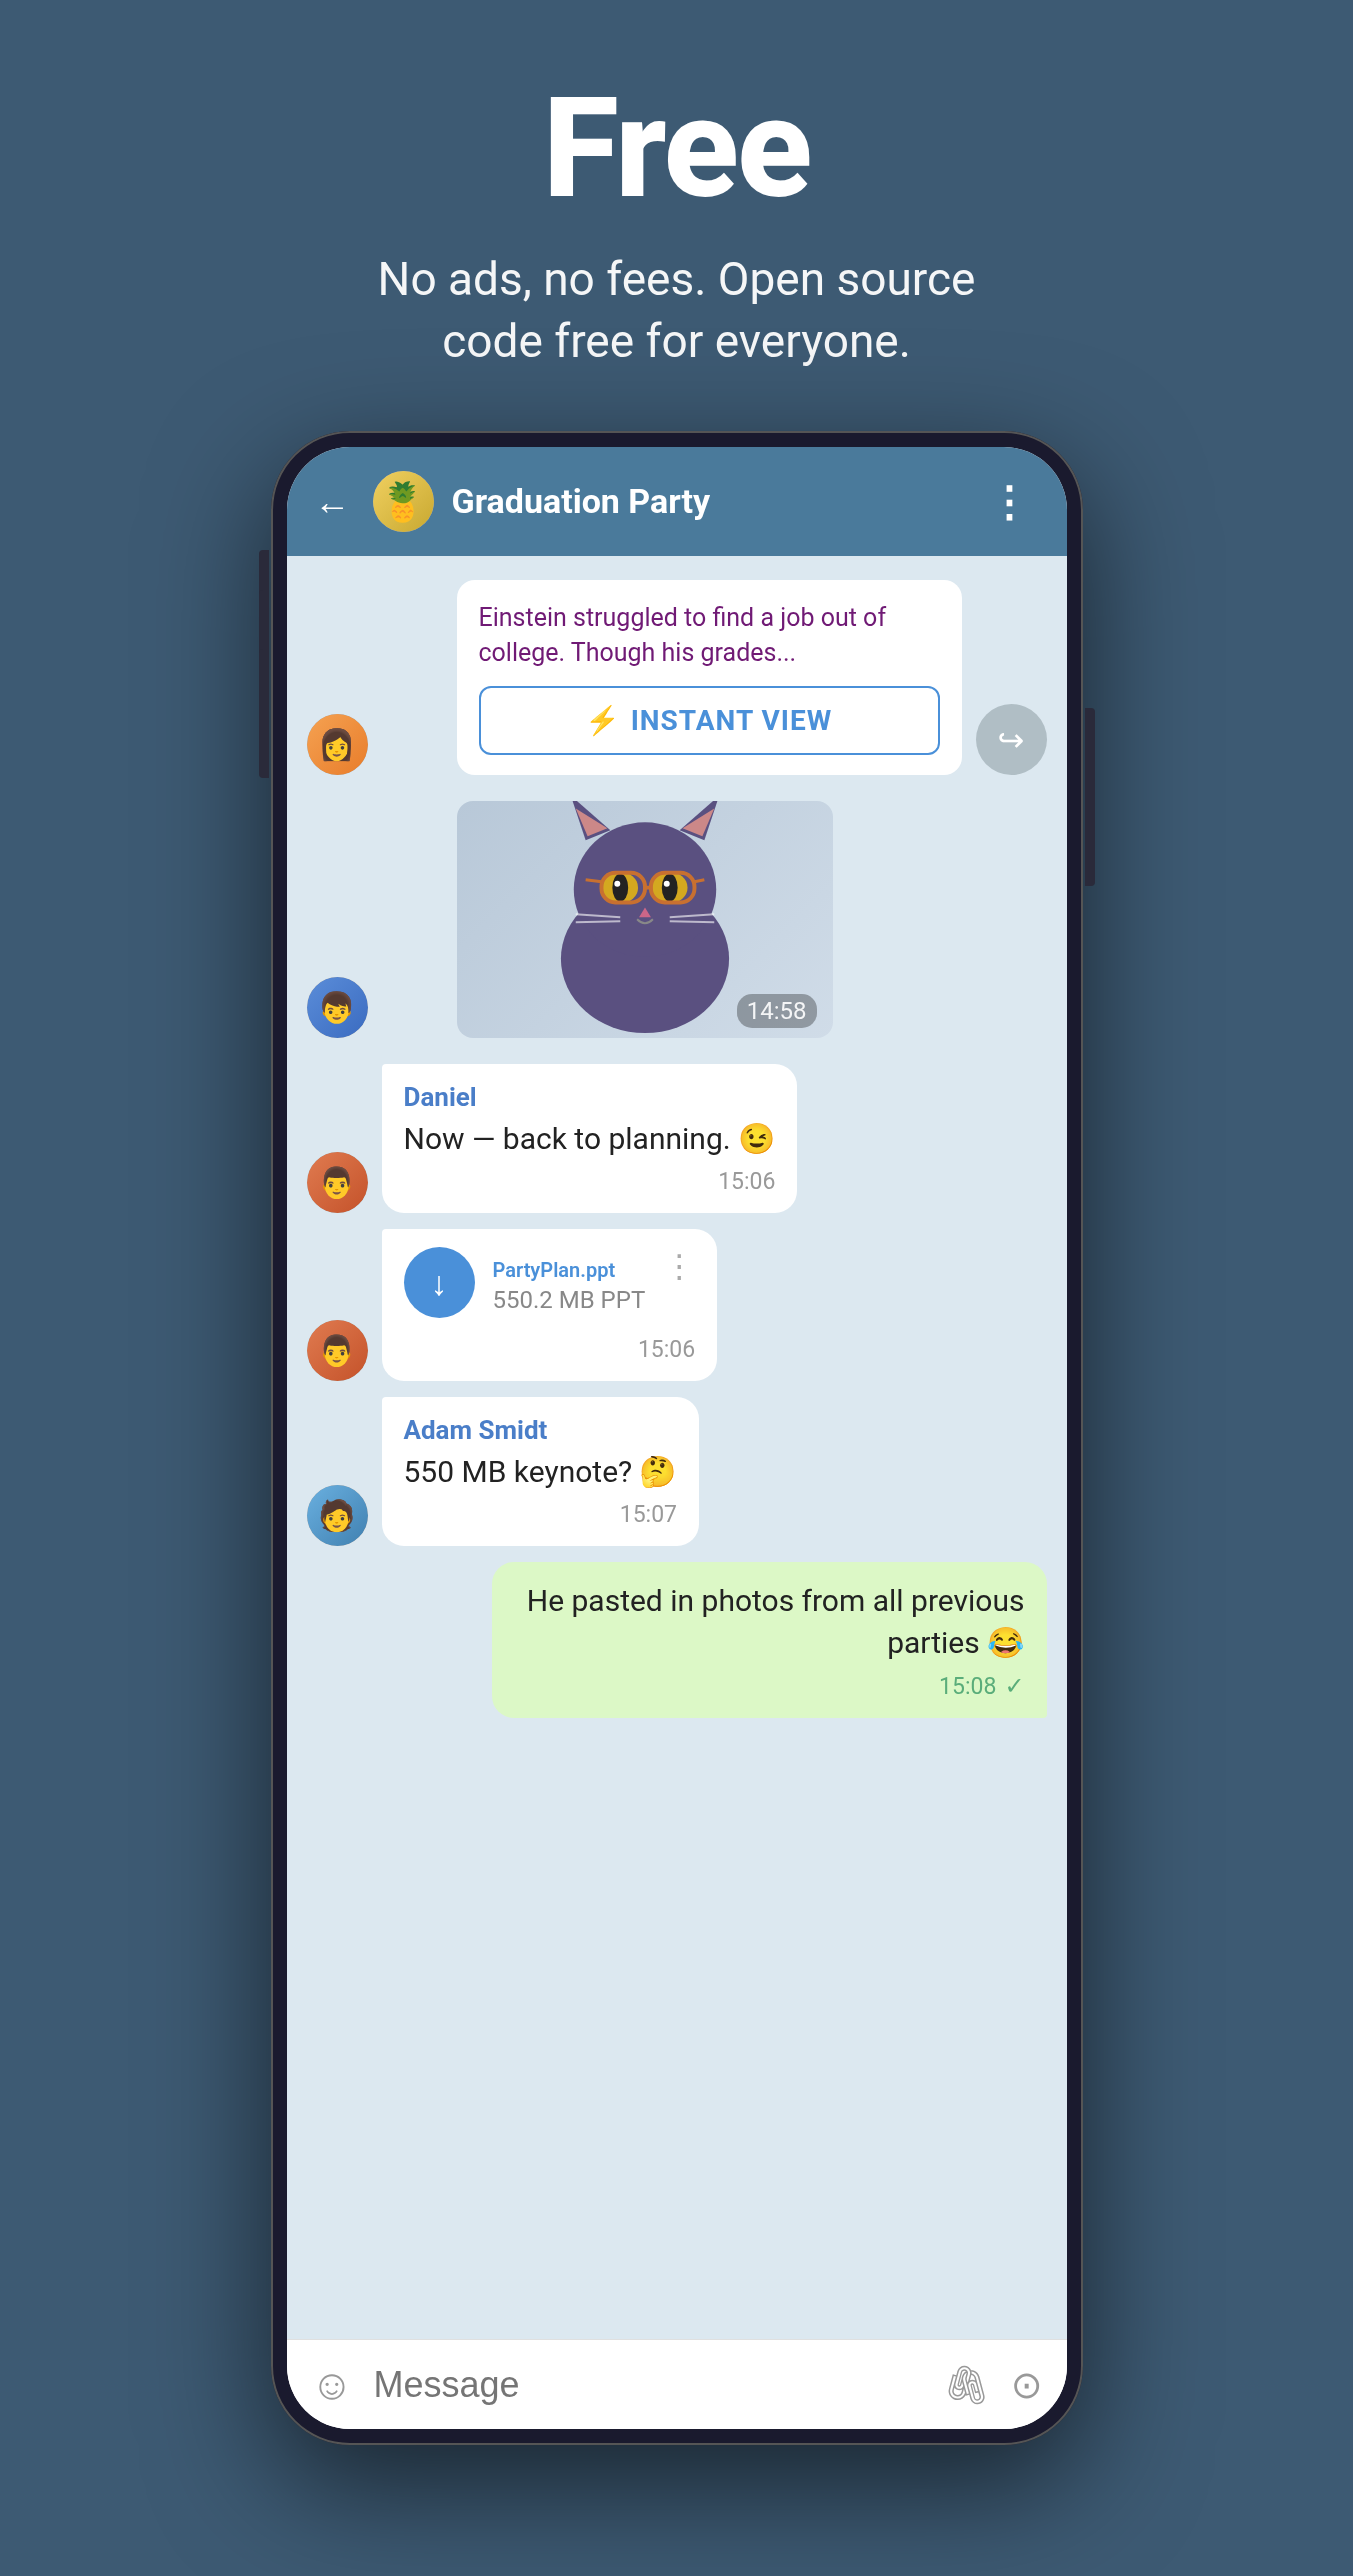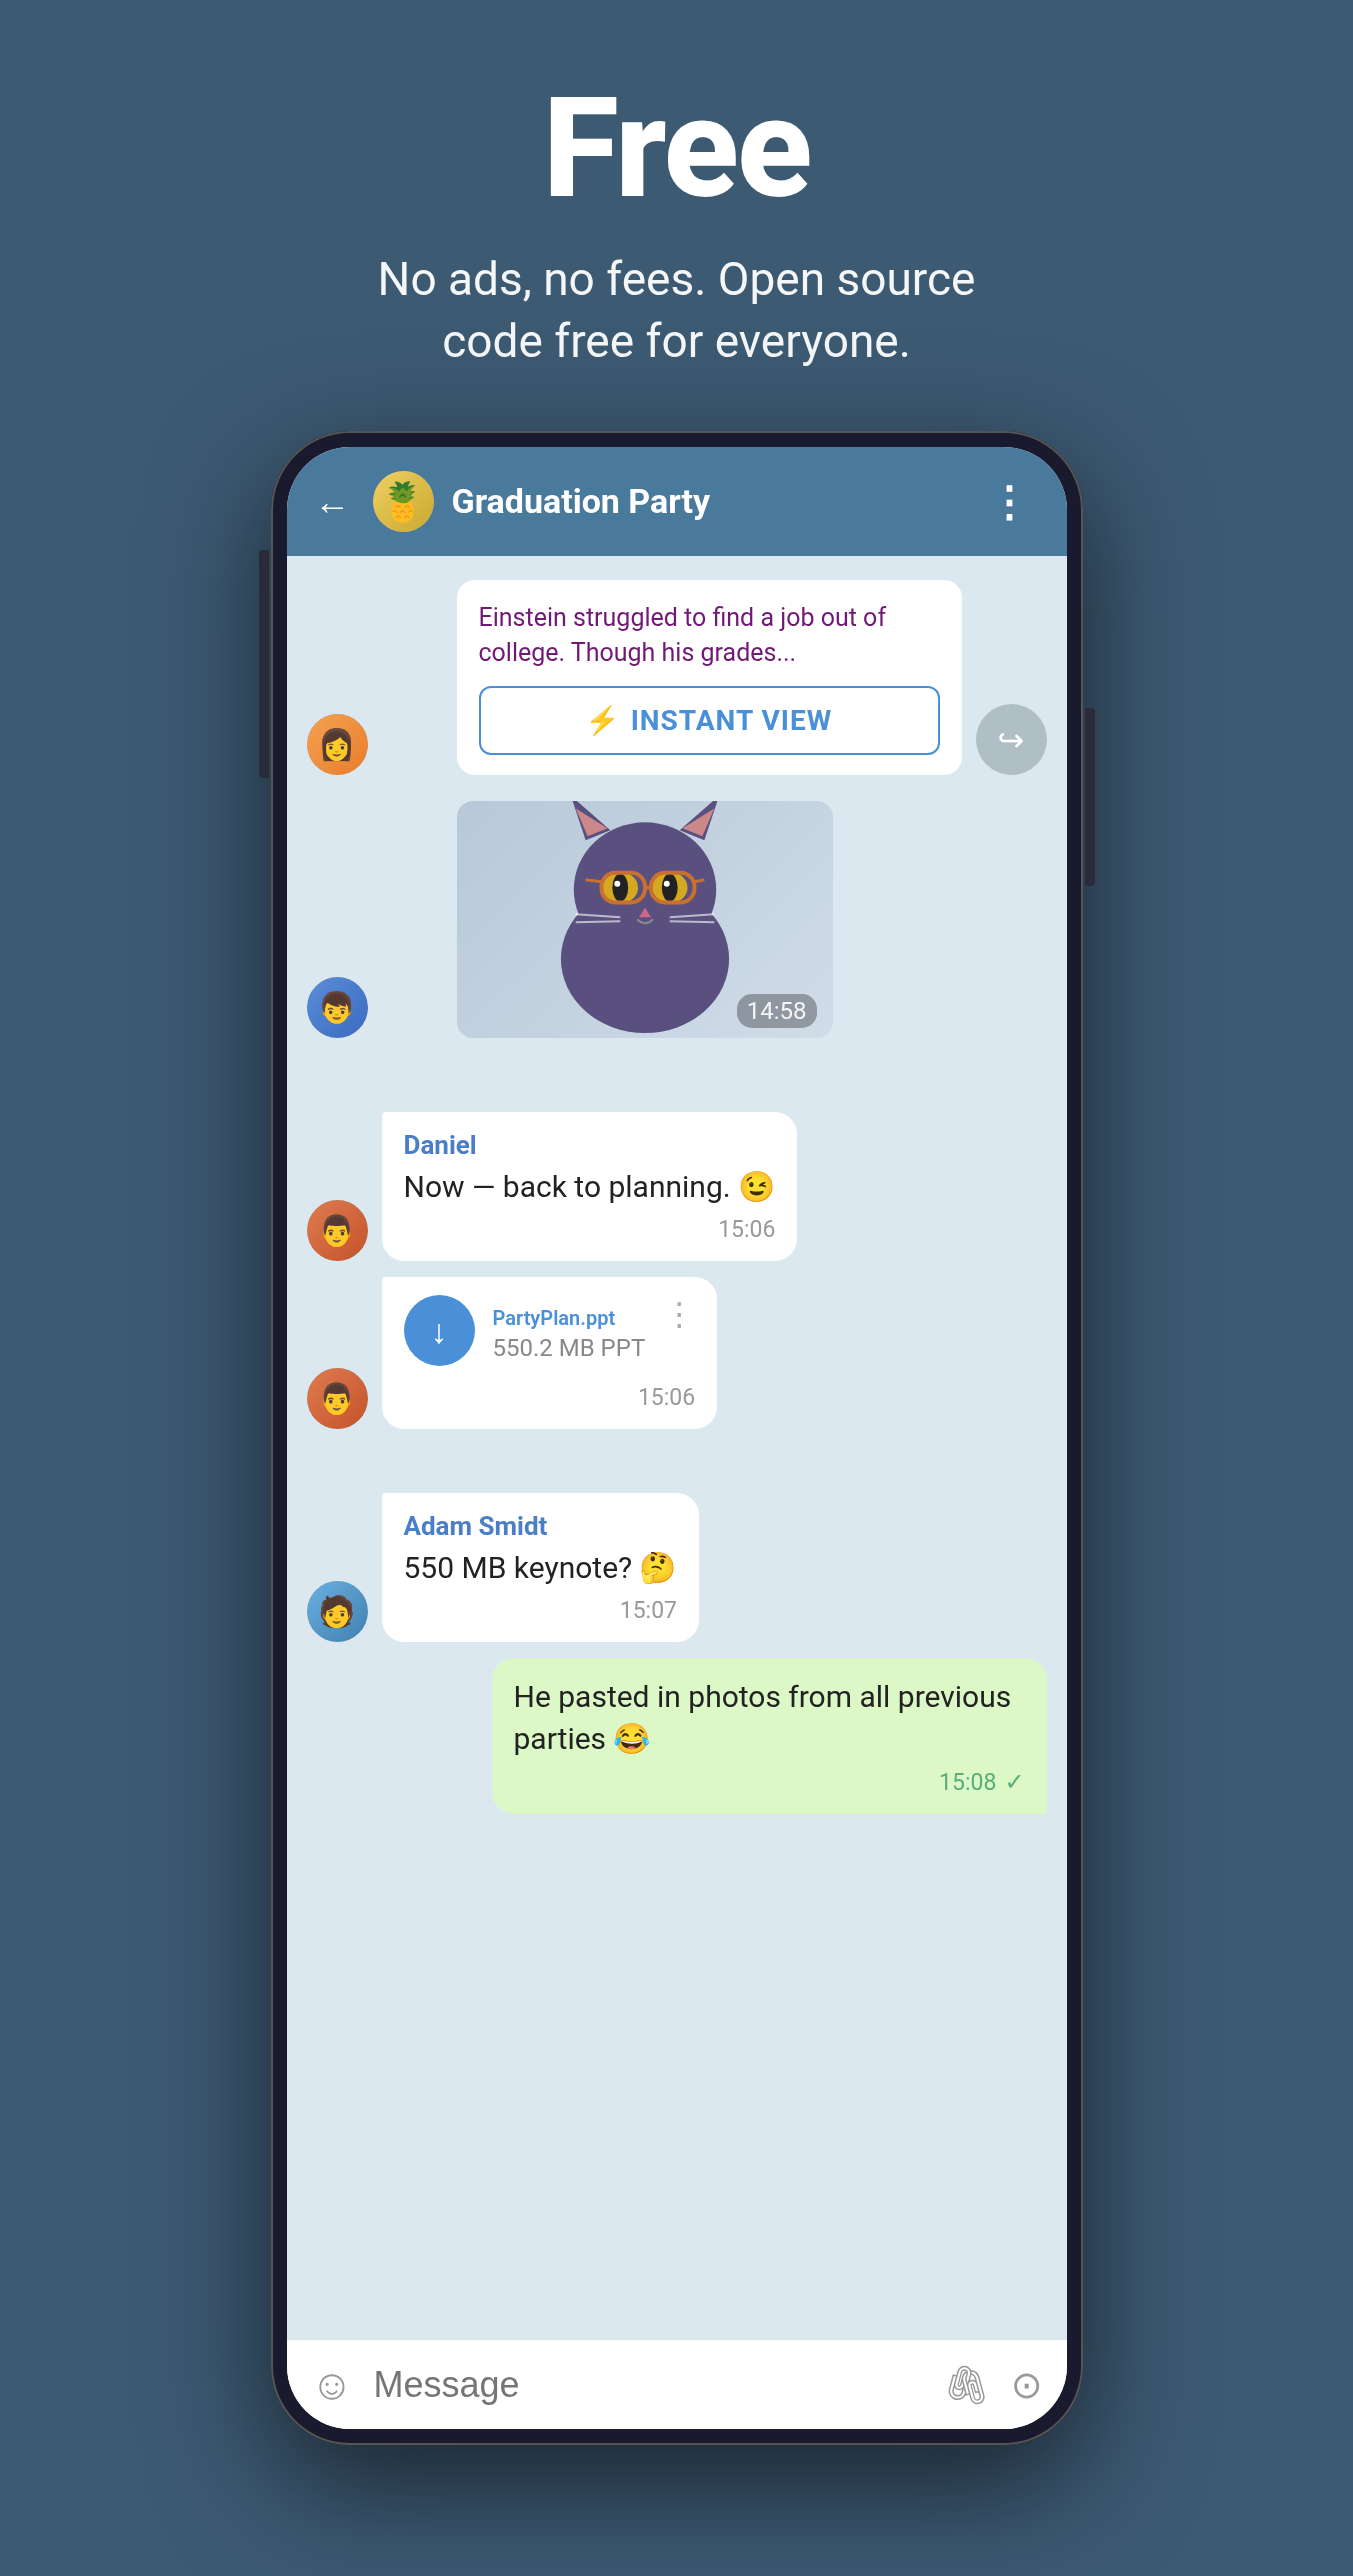--- a/index.html
+++ b/index.html
@@ -141,20 +141,21 @@
     }
 
     
     .msg-row {
       display: flex;
       align-items: flex-end;
       gap: 14px;
     }
     .msg-row.outgoing {
       flex-direction: row-reverse;
+      text-align: right;
     }
     .msg-avatar {
       width: 61px;
       height: 61px;
       border-radius: 50%;
       flex-shrink: 0;
       overflow: hidden;
       background: #aaa;
       display: flex;
       align-items: center;
@@ -167,21 +168,20 @@
       padding: 18px 22px;
       max-width: 555px;
       position: relative;
     }
     .bubble.outgoing-bubble {
       background: #dcf8c6;
       border-radius: 22px 22px 4px 22px;
     }
     .bubble.incoming-bubble {
       border-radius: 4px 22px 22px 22px;
-      margin-top: 48px;
     }
     .bubble-sender {
       font-size: 26px;
       font-weight: 700;
       color: #4a7ec8;
       margin-bottom: 6px;
     }
     .bubble-text {
       font-size: 30px;
       color: #222;

